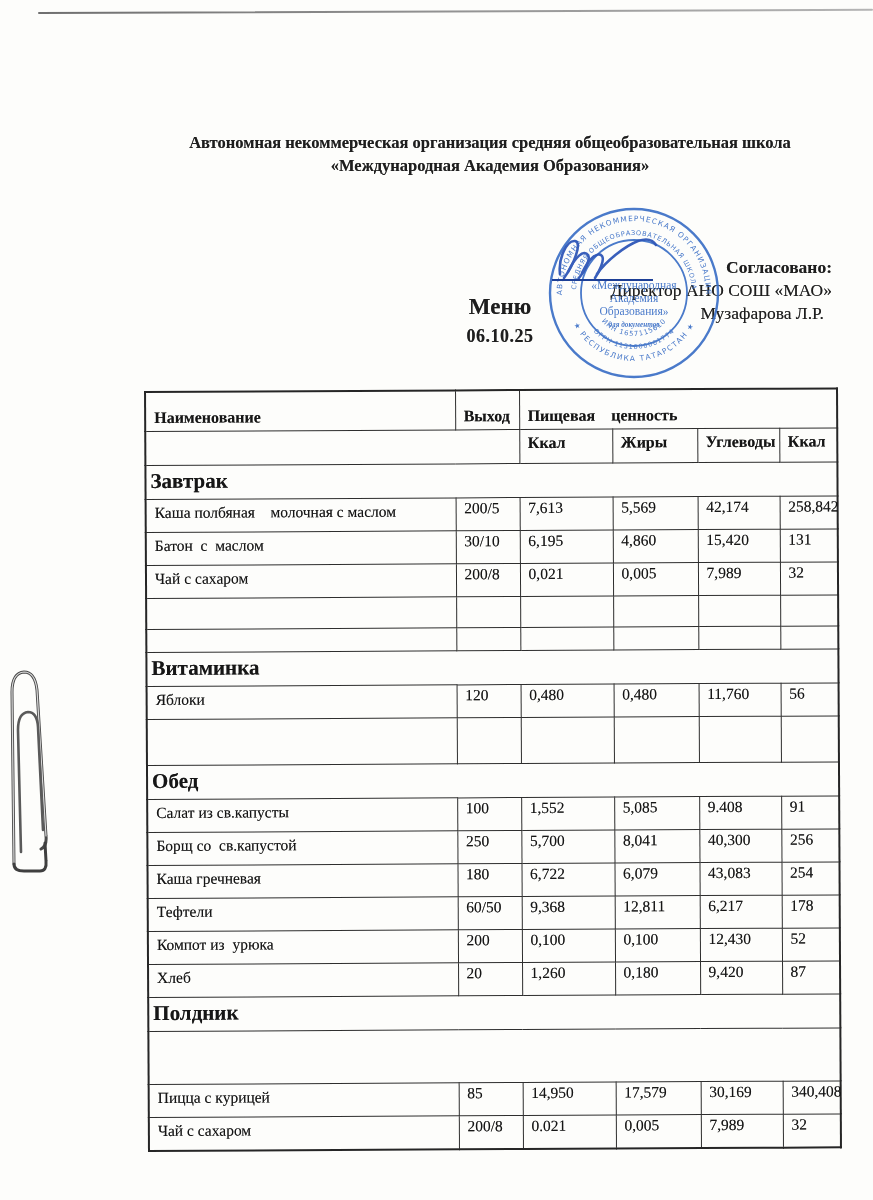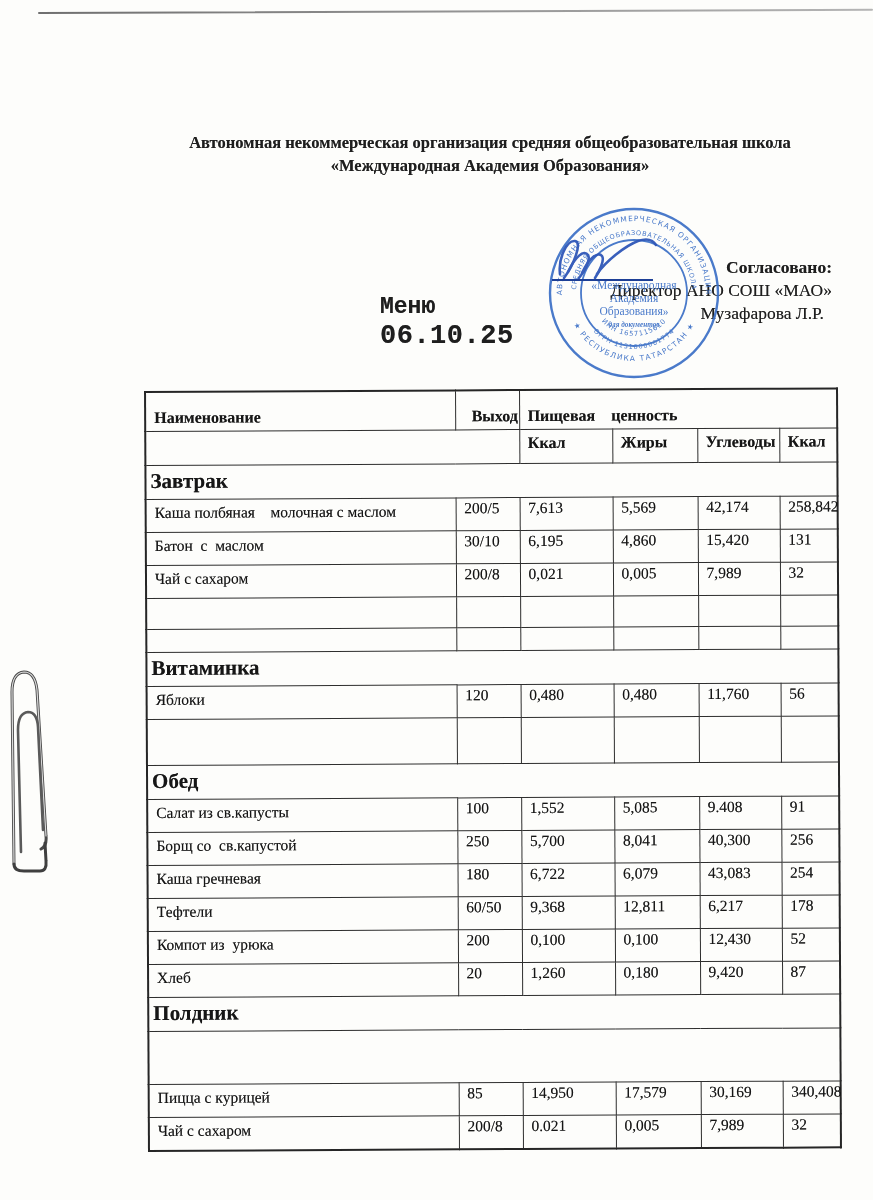--- a/index.html
+++ b/index.html
@@ -27,26 +27,25 @@
   
   .approval{
     position:absolute;top:217px;right:41px;width:420px;
     text-align:right;font-size:17.5px;line-height:23px;margin-top:39px;
   }
   .approval .lbl{font-weight:bold;}
   .approval .name{padding-right:8px;}
 
   
   .menu-block{
-    position:absolute;top:294px;left:380px;width:240px;
+    position:absolute;top:294px;left:380px;width:240px;text-align:center;
     font-weight:bold;
-    font-family:Liberation Mono, monospace;
   }
   .menu-block .m{font-size:23px;line-height:26px;}
-  .menu-block .d{font-size:27px;line-height:32px;letter-spacing:.5px;}
+  .menu-block .d{font-size:18px;line-height:32px;letter-spacing:.5px;}
 
   
   .stamp{position:absolute;left:545px;top:204px;width:178px;height:178px;opacity:.92;}
   .sig{position:absolute;left:540px;top:228px;width:180px;height:80px;}
 
   
   .clip{position:absolute;left:0px;top:640px;width:62px;height:235px;}
 
   
   .menu-table-wrap{
@@ -147,21 +146,21 @@
       <col style="width:310px">
         <col style="width:64px">
         <col style="width:93px">
       <col style="width:85px">
         <col style="width:82px">
         <col style="width:58px">
     </colgroup>
     <tbody>
       <tr class="h1">
         <td>Наименование</td>
-        <td style="padding-left:16px">Выход</td>
+        <td style="padding-left:8px">Выход</td>
         <td colspan="4">Пищевая    ценность</td>
       </tr>
       <tr class="h2">
         <td colspan="2"></td>
         <td>Ккал</td>
         <td>Жиры</td>
         <td>Углеводы</td>
         <td>Ккал</td>
       </tr>
     </tbody>

